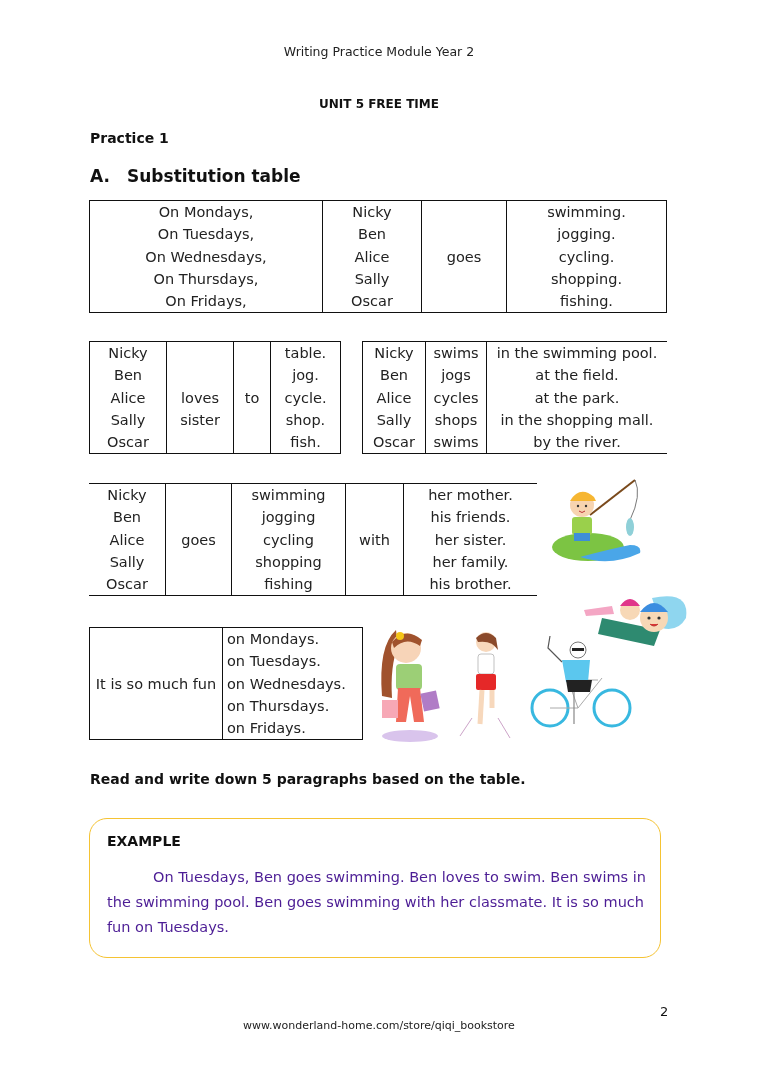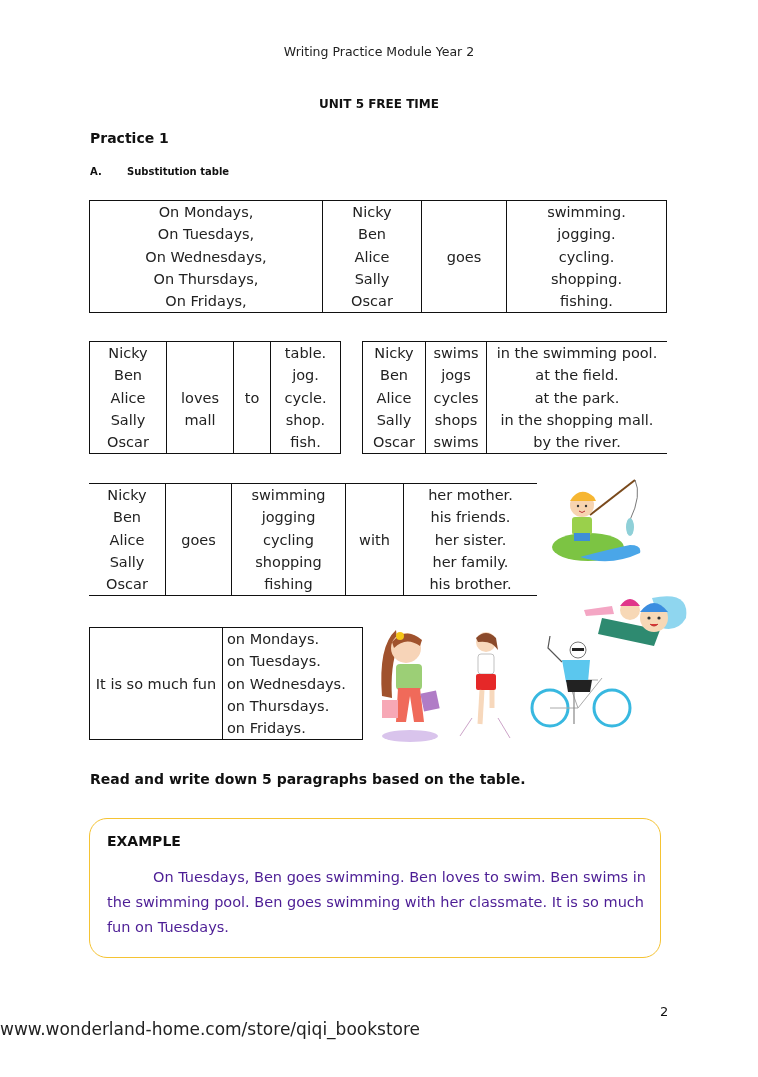--- a/index.html
+++ b/index.html
@@ -2,21 +2,21 @@
 <html><head>
   <meta charset="utf-8">
   <style>
     html, body { margin:0; padding:0; background:#ffffff; }
     body { width:758px; height:1077px; position:relative; overflow:hidden;
       font-family:"DejaVu Sans", sans-serif; color:#111; }
     .abs { position:absolute; }
     .header { top:44px; left:0; width:758px; text-align:center; font-size:12.5px; color:#222; }
     .title { top:97px; left:0; width:758px; text-align:center; font-size:12px; font-weight:bold; }
     .practice { top:130px; left:90px; font-size:14px; font-weight:bold; }
-    .section { top:166px; left:90px; font-size:10px; font-weight:bold; }
+    .section { top:166px; left:90px; font-size:17px; font-weight:bold; }
     .section .letter { display:inline-block; width:37px; }
 
     table.st { position:absolute; border-collapse:collapse; font-size:14.5px; color:#222; }
     table.st td { text-align:center; vertical-align:middle; padding:0 4px; line-height:22.3px; }
     .lines div { white-space:nowrap; }
 
     
     #t1 { top:200px; left:89px; width:578px; height:113px; border:1.2px solid #111; }
     #t1 td { border-left:1.2px solid #111; }
     
@@ -32,21 +32,21 @@
     
     #t5 { top:627px; left:89px; width:274px; height:113px; border-top:1.2px solid #111; border-bottom:1.2px solid #111; border-left:1.2px solid #111; border-right:1.2px solid #111; }
     #t5 td + td { border-left:1.2px solid #111; text-align:left; }
 
     .instruction { top:771px; left:90px; font-size:14px; font-weight:bold; }
     .example-box { top:818px; left:89px; width:572px; height:140px; border:1.5px solid #f5c333; border-radius:18px; box-sizing:border-box; }
     .example-label { position:absolute; top:14px; left:17px; font-size:14px; font-weight:bold; }
     .example-text { position:absolute; top:46px; left:17px; width:540px; font-size:14.5px; line-height:25px; color:#4c1d95; text-indent:46px; }
 
     .page-num { top:1004px; left:660px; font-size:13px; }
-    .footer { top:1019px; left:0; width:758px; font-size:17px; color:#222; }
+    .footer { top:1019px; left:0; width:758px; text-align:center; font-size:11px; color:#222; }
 
     .illus { position:absolute; }
   </style>
 </head>
 <body>
 
 <div class="abs header">Writing Practice Module Year 2</div>
 <div class="abs title">UNIT 5 FREE TIME</div>
 <div class="abs practice">Practice 1</div>
 <div class="abs section">
@@ -87,21 +87,21 @@
       <tr>
     <td style="width:68px; border-left:none;" class="lines">
       <div>Nicky</div>
       <div>Ben</div>
       <div>Alice</div>
       <div>Sally</div>
       <div>Oscar</div>
     </td>
     <td style="width:58px; padding-top:22px;" class="lines verb">
       <div>loves</div>
-      <div>mall</div>
+      <div>sister</div>
     </td>
     <td style="width:28px;">to</td>
     <td class="lines">
       <div>table.</div>
       <div>jog.</div>
       <div>cycle.</div>
       <div>shop.</div>
       <div>fish.</div>
     </td>
   </tr>

